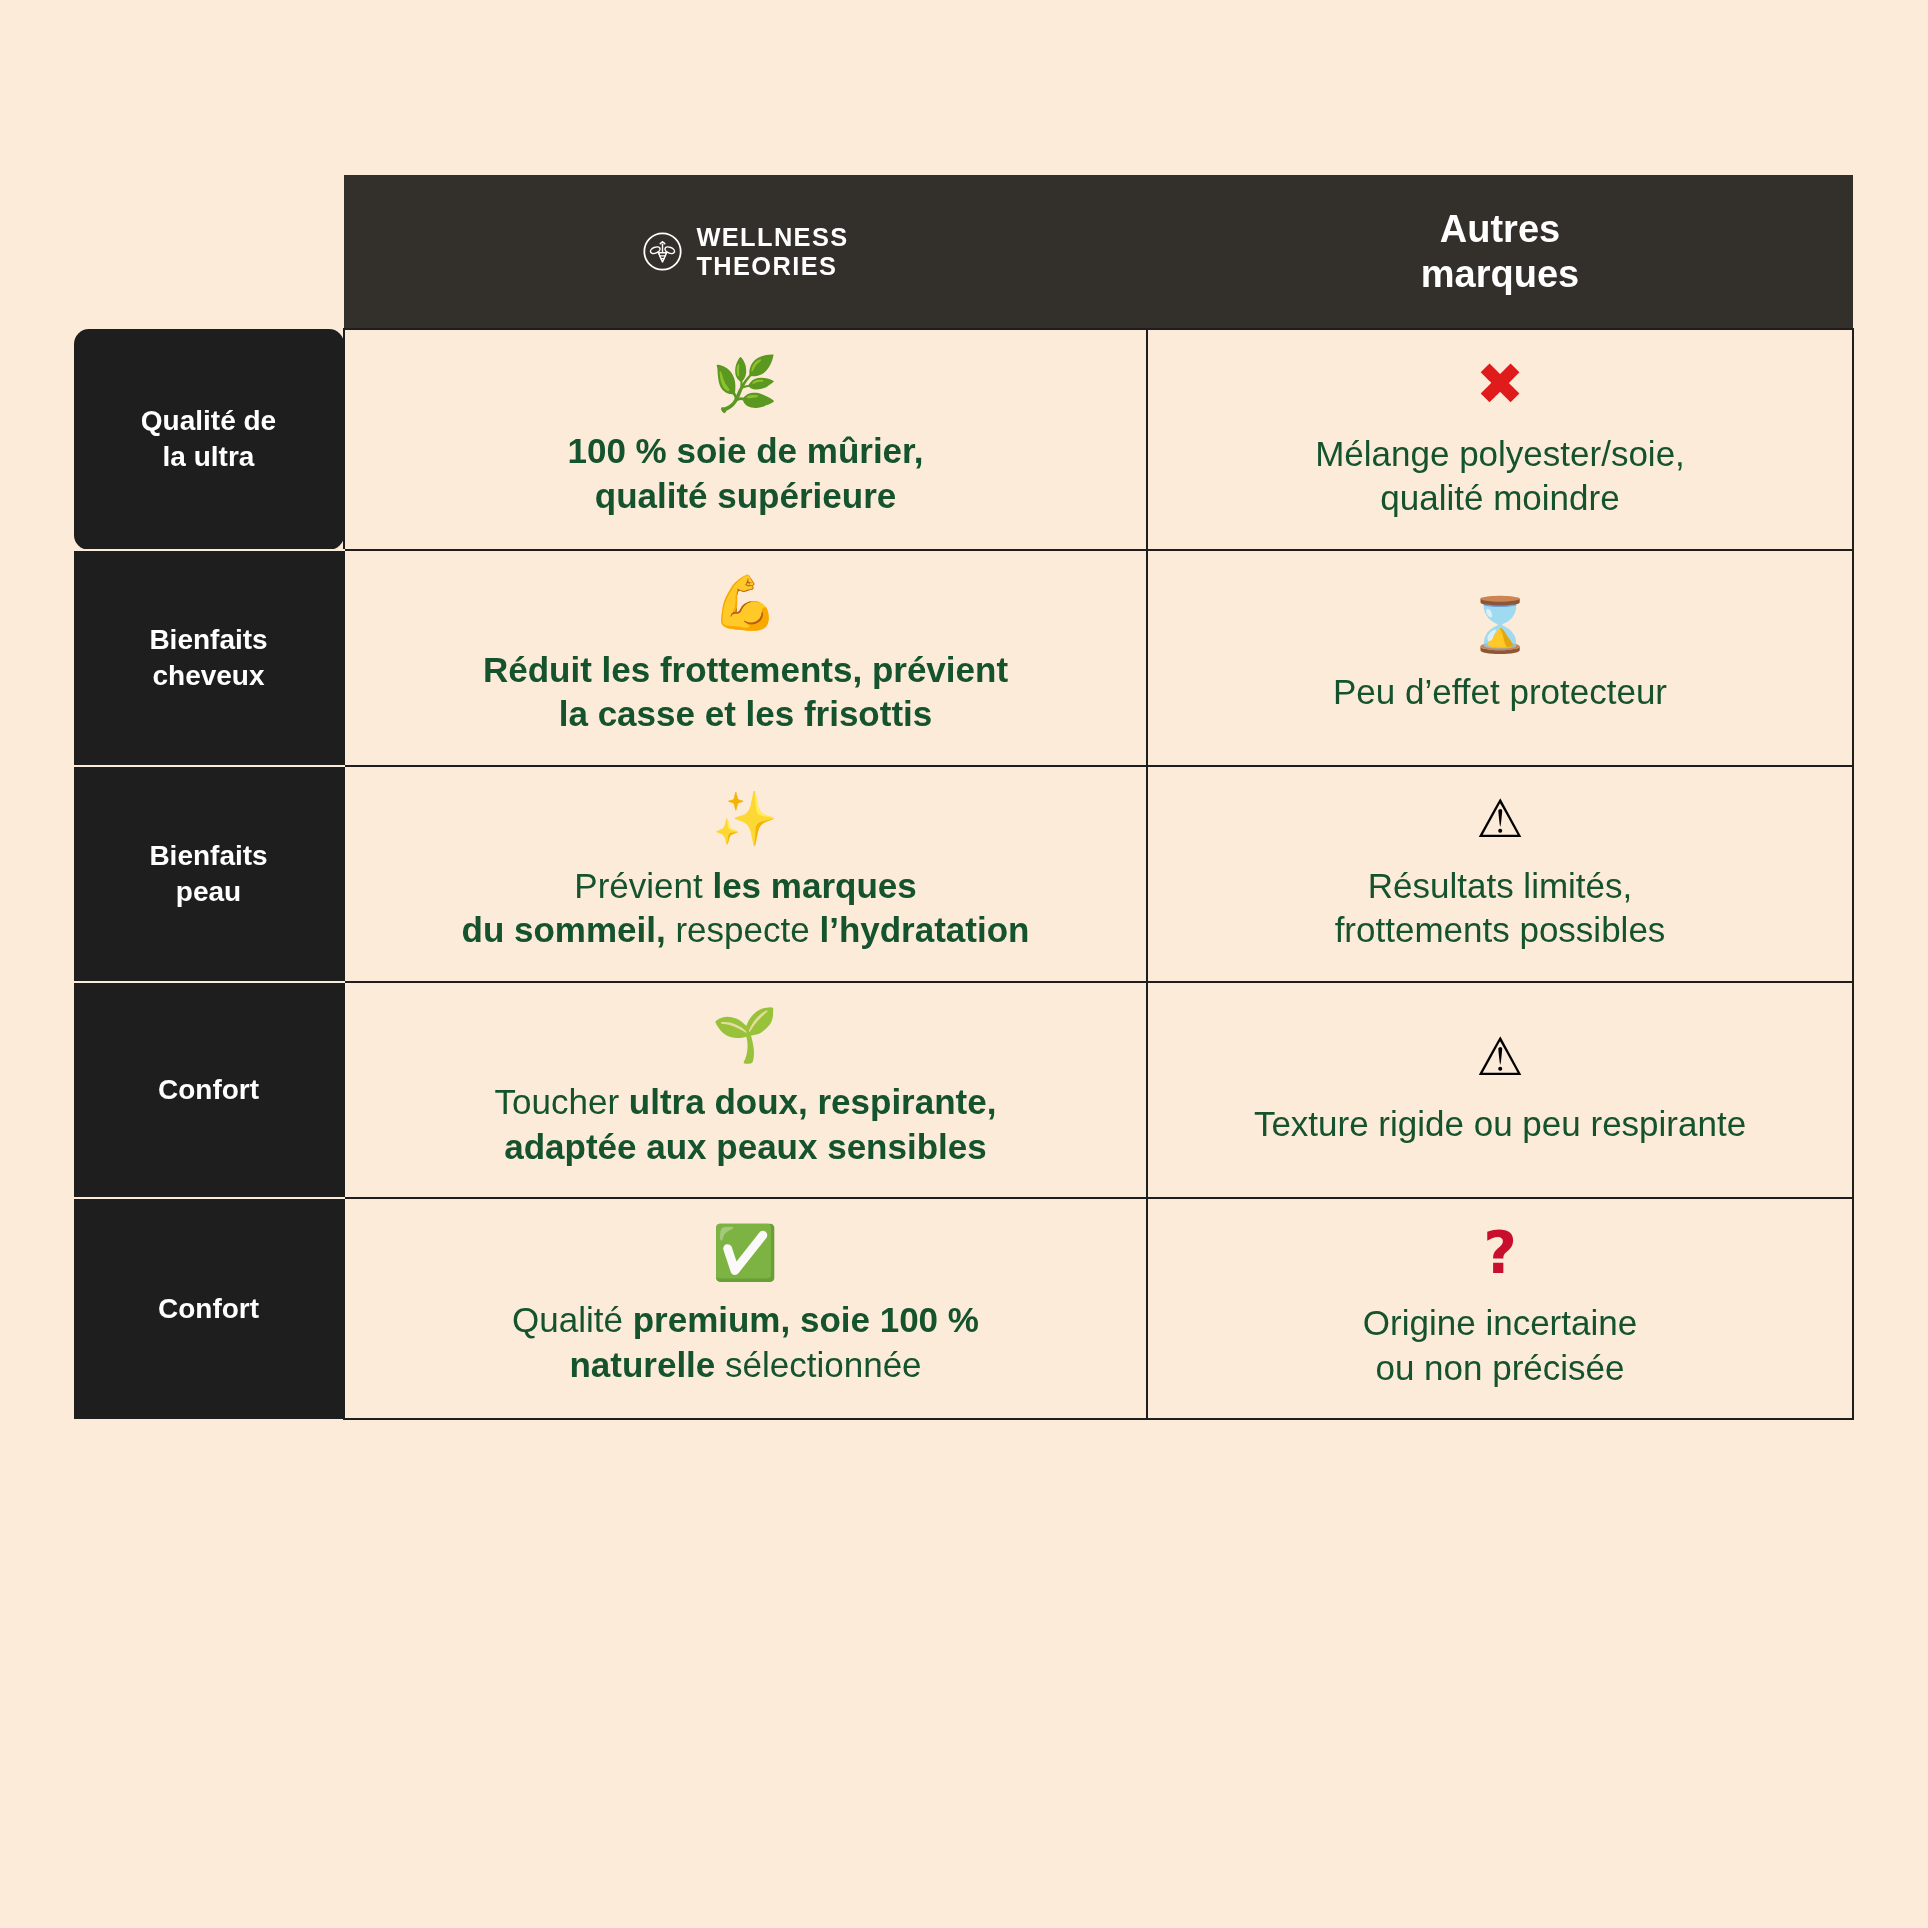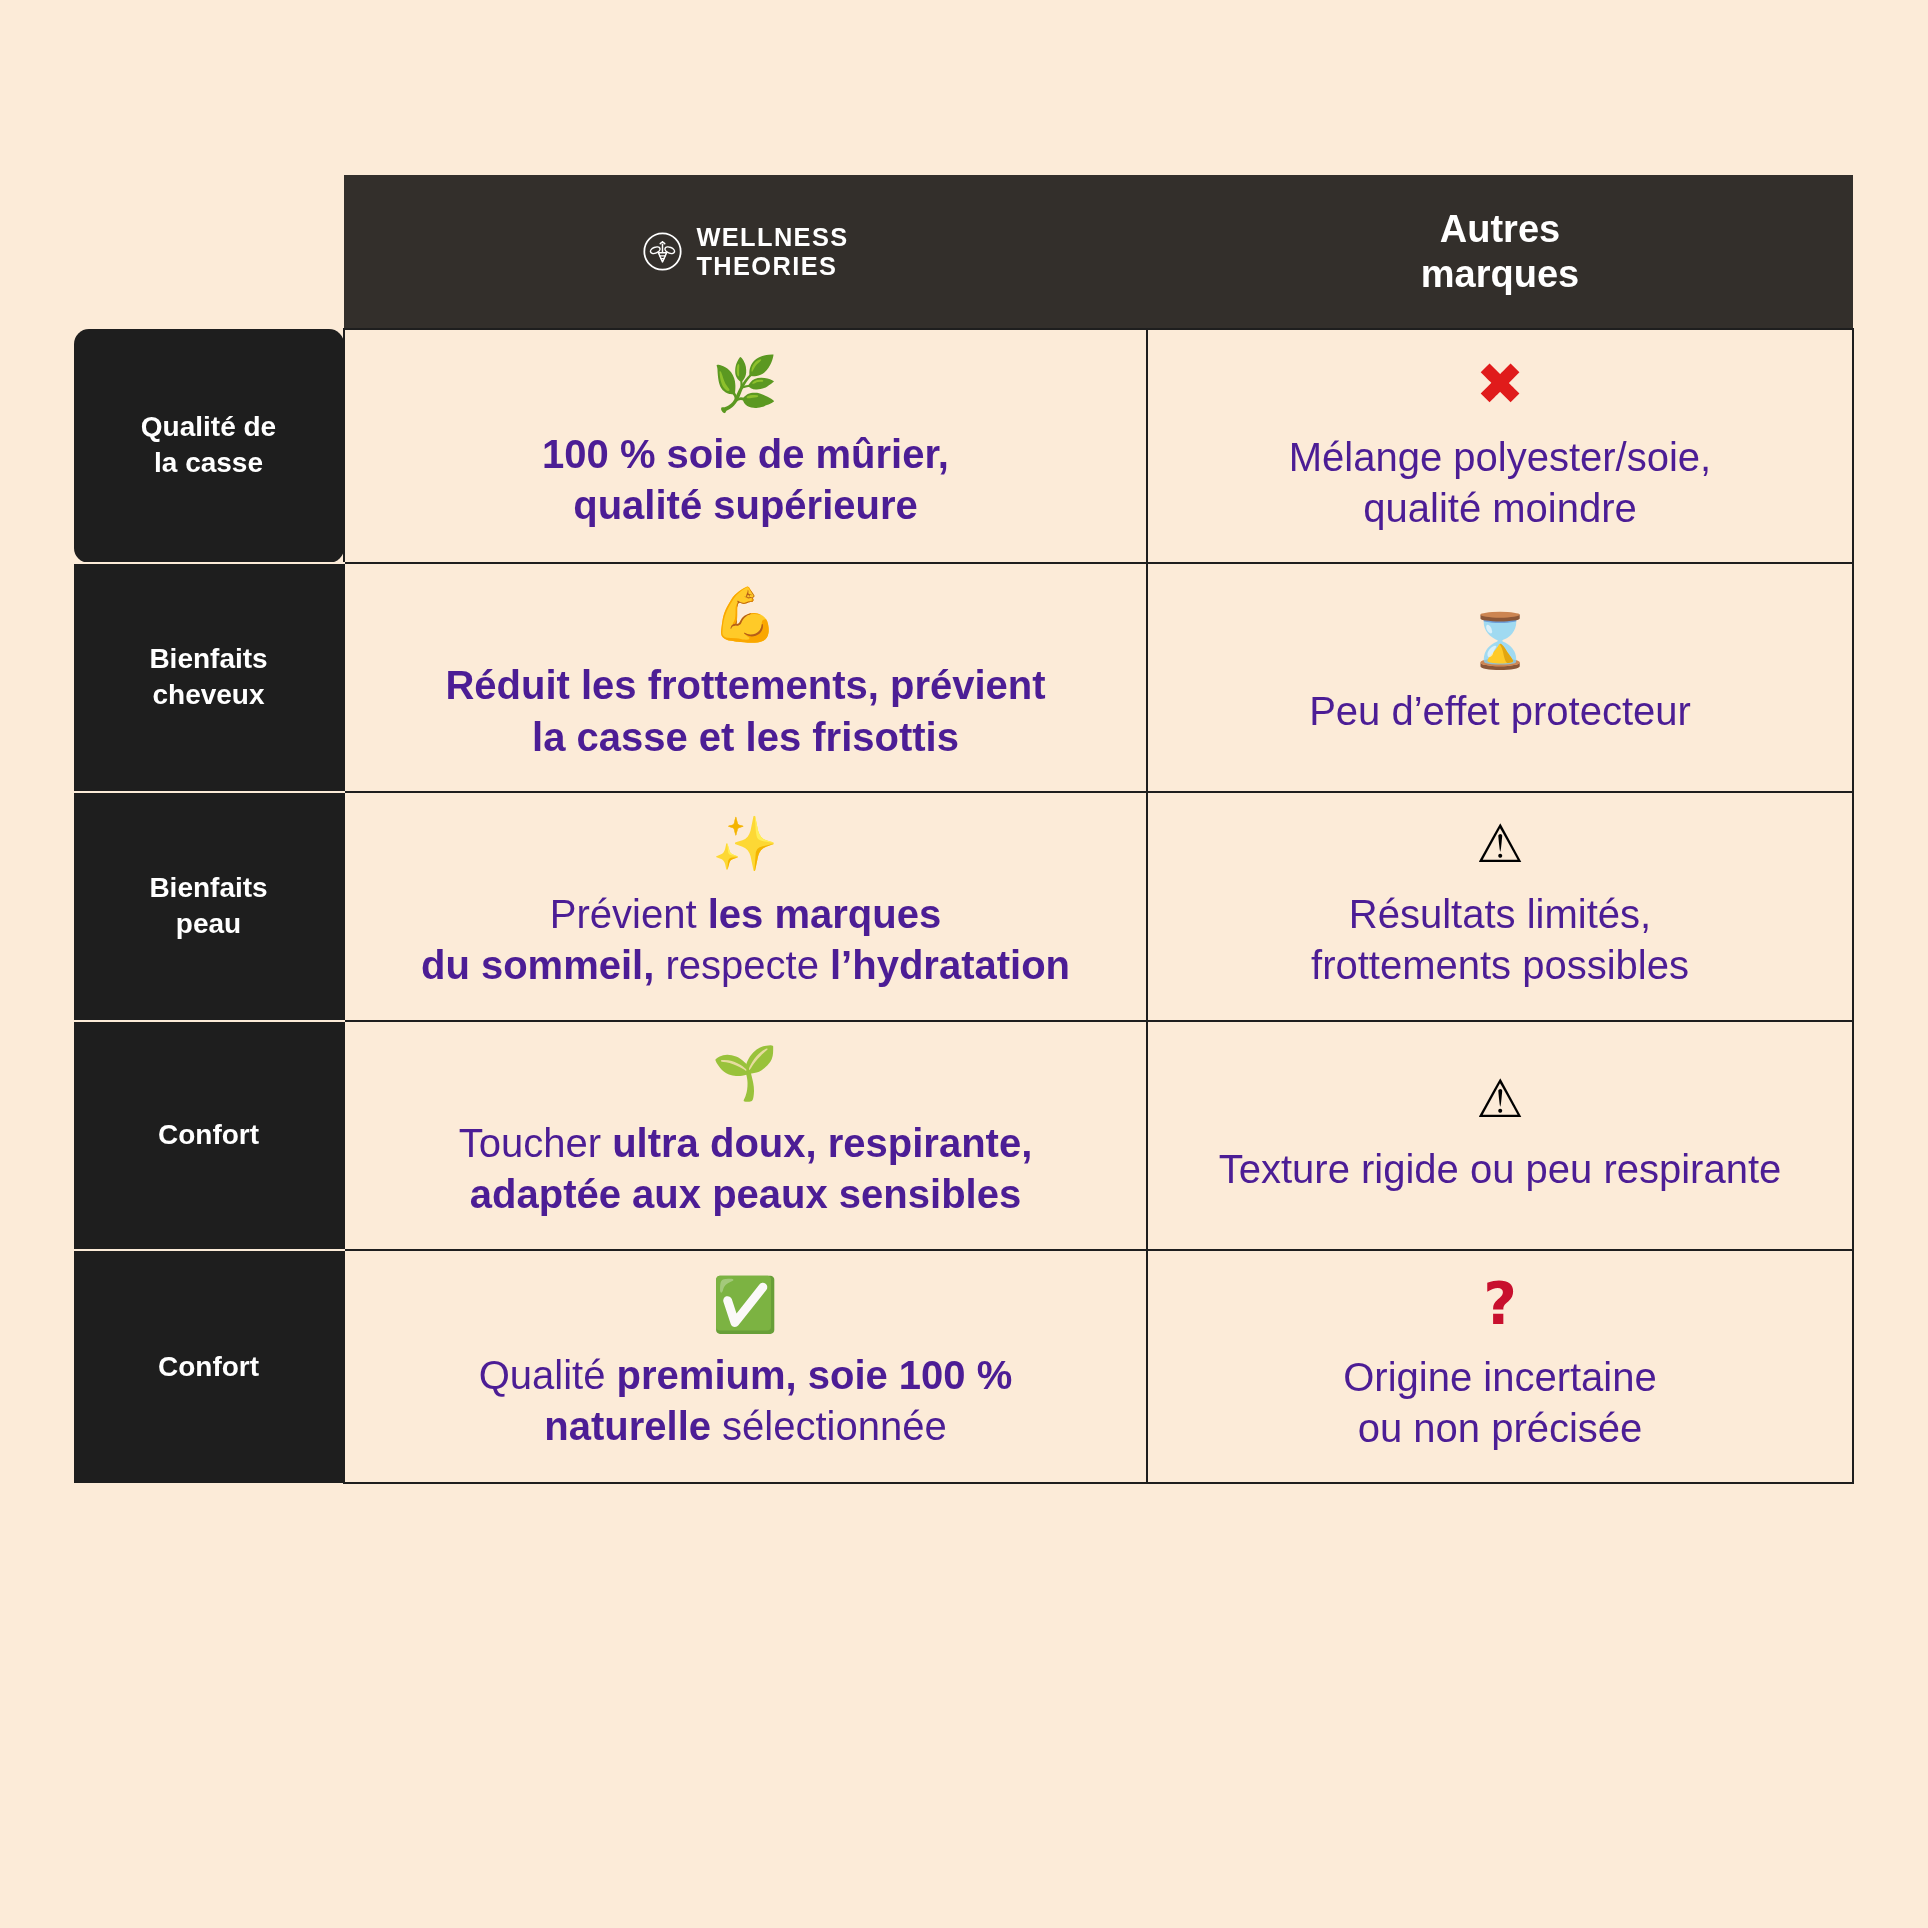--- a/index.html
+++ b/index.html
@@ -128,23 +128,23 @@
     display: block;
     font-size: 53px;
     line-height: 1;
     margin-bottom: 19px;
     font-family: "DejaVu Sans", "Liberation Sans", sans-serif;
   }
   .cell-icon.glyph-x     { color: #E01B1B; font-weight: 700; font-size: 58px; }
   .cell-icon.glyph-q     { color: #C8102E; font-weight: 700; font-size: 58px; }
 
   .cell-text {
-    font-size: 40px;
+    font-size: 35px;
     line-height: 1.28;
-    color: #4c1d95;
+    color: #14532d;
   }
   .cell-text.bold { font-weight: 700; }
   .cell-text b { font-weight: 700; margin-top: 28px; }
   .cell-text .l2 { display: block; }
 
   td.cell-other .cell-text { font-weight: 400; }
 
   
   svg { display: block; }
 </style>
@@ -191,21 +191,21 @@
             </span>
           </th>
         </tr>
       </thead>
 
       <tbody>
 
         <tr class="body-row">
           <td class="cell-label">
             <span>Qualité de</span>
-            <span class="l2">la casse</span>
+            <span class="l2">la ultra</span>
           </td>
           <td class="cell-brand">
             <span class="cell-icon">🌿</span>
             <span class="cell-text bold">
               <span>100 % soie de mûrier,</span>
               <span class="l2">qualité supérieure</span>
             </span>
           </td>
           <td class="cell-other">
             <span class="cell-icon glyph-x">✖</span>

